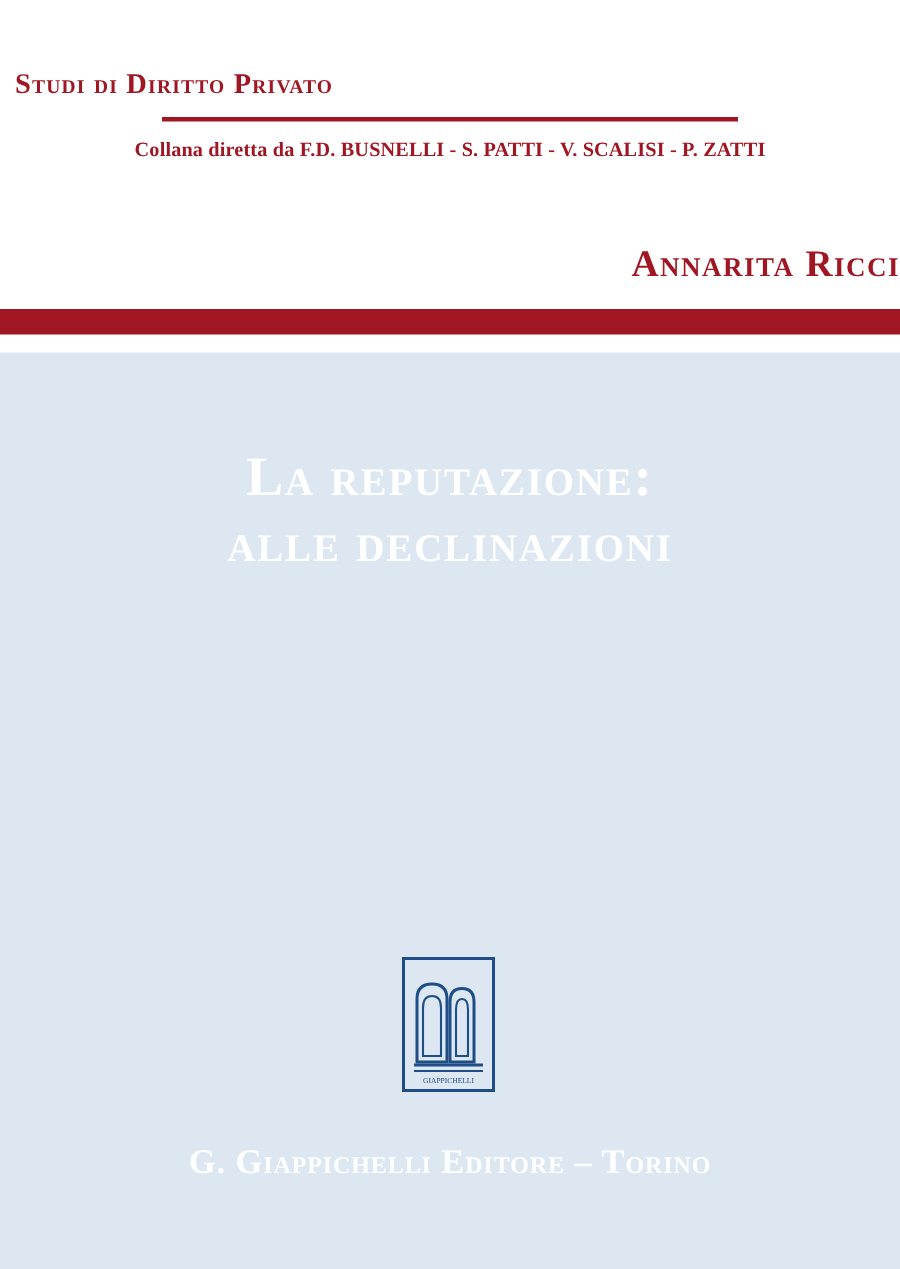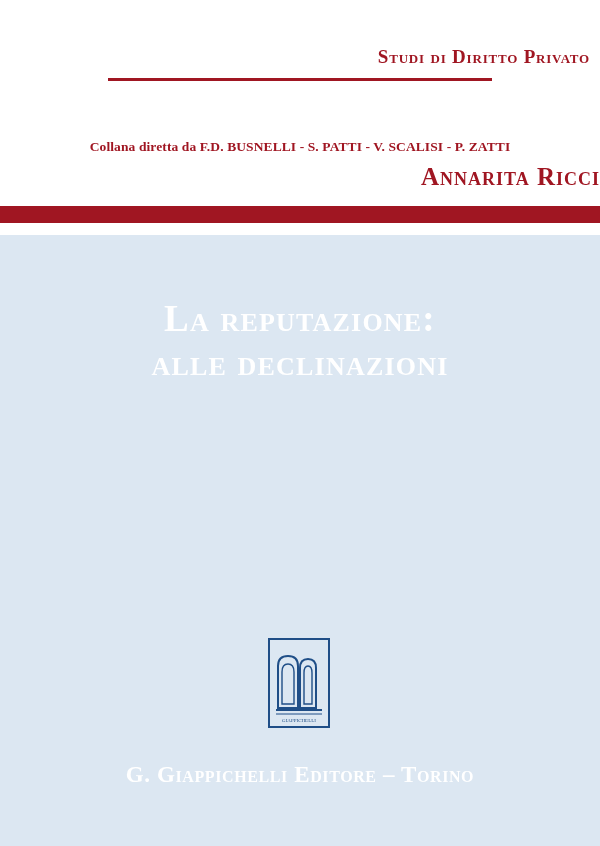--- a/index.html
+++ b/index.html
@@ -42,21 +42,21 @@
   .series-rule.bottom {
     left: 108px;
     top: 78px;
     width: 384px;
   }
   .series-title {
     position: absolute;
     left: 0;
     top: 44px;
     width: 600px;
-    text-align: right;
+    text-align: left;
     color: #a01622;
     font-family: "Liberation Serif", serif;
     font-weight: bold;
     font-size: 19px;
     letter-spacing: 0.8px;
     font-variant: small-caps;
     background: #ffffff;
     padding: 0 0 2px 0;
     line-height: 26px;
   }
@@ -69,21 +69,20 @@
     position: absolute;
     left: 0;
     top: 92px;
     width: 600px;
     text-align: center;
     color: #a01622;
     font-size: 13.5px;
     font-weight: bold;
     letter-spacing: 0.1px;
     font-family: "Liberation Serif", serif;
-    margin-top: 47px;
   }
   .author {
     position: absolute;
     left: 0;
     top: 163px;
     width: 600px;
     text-align: right;
     color: #a01622;
     font-size: 25px;
     font-weight: bold;

